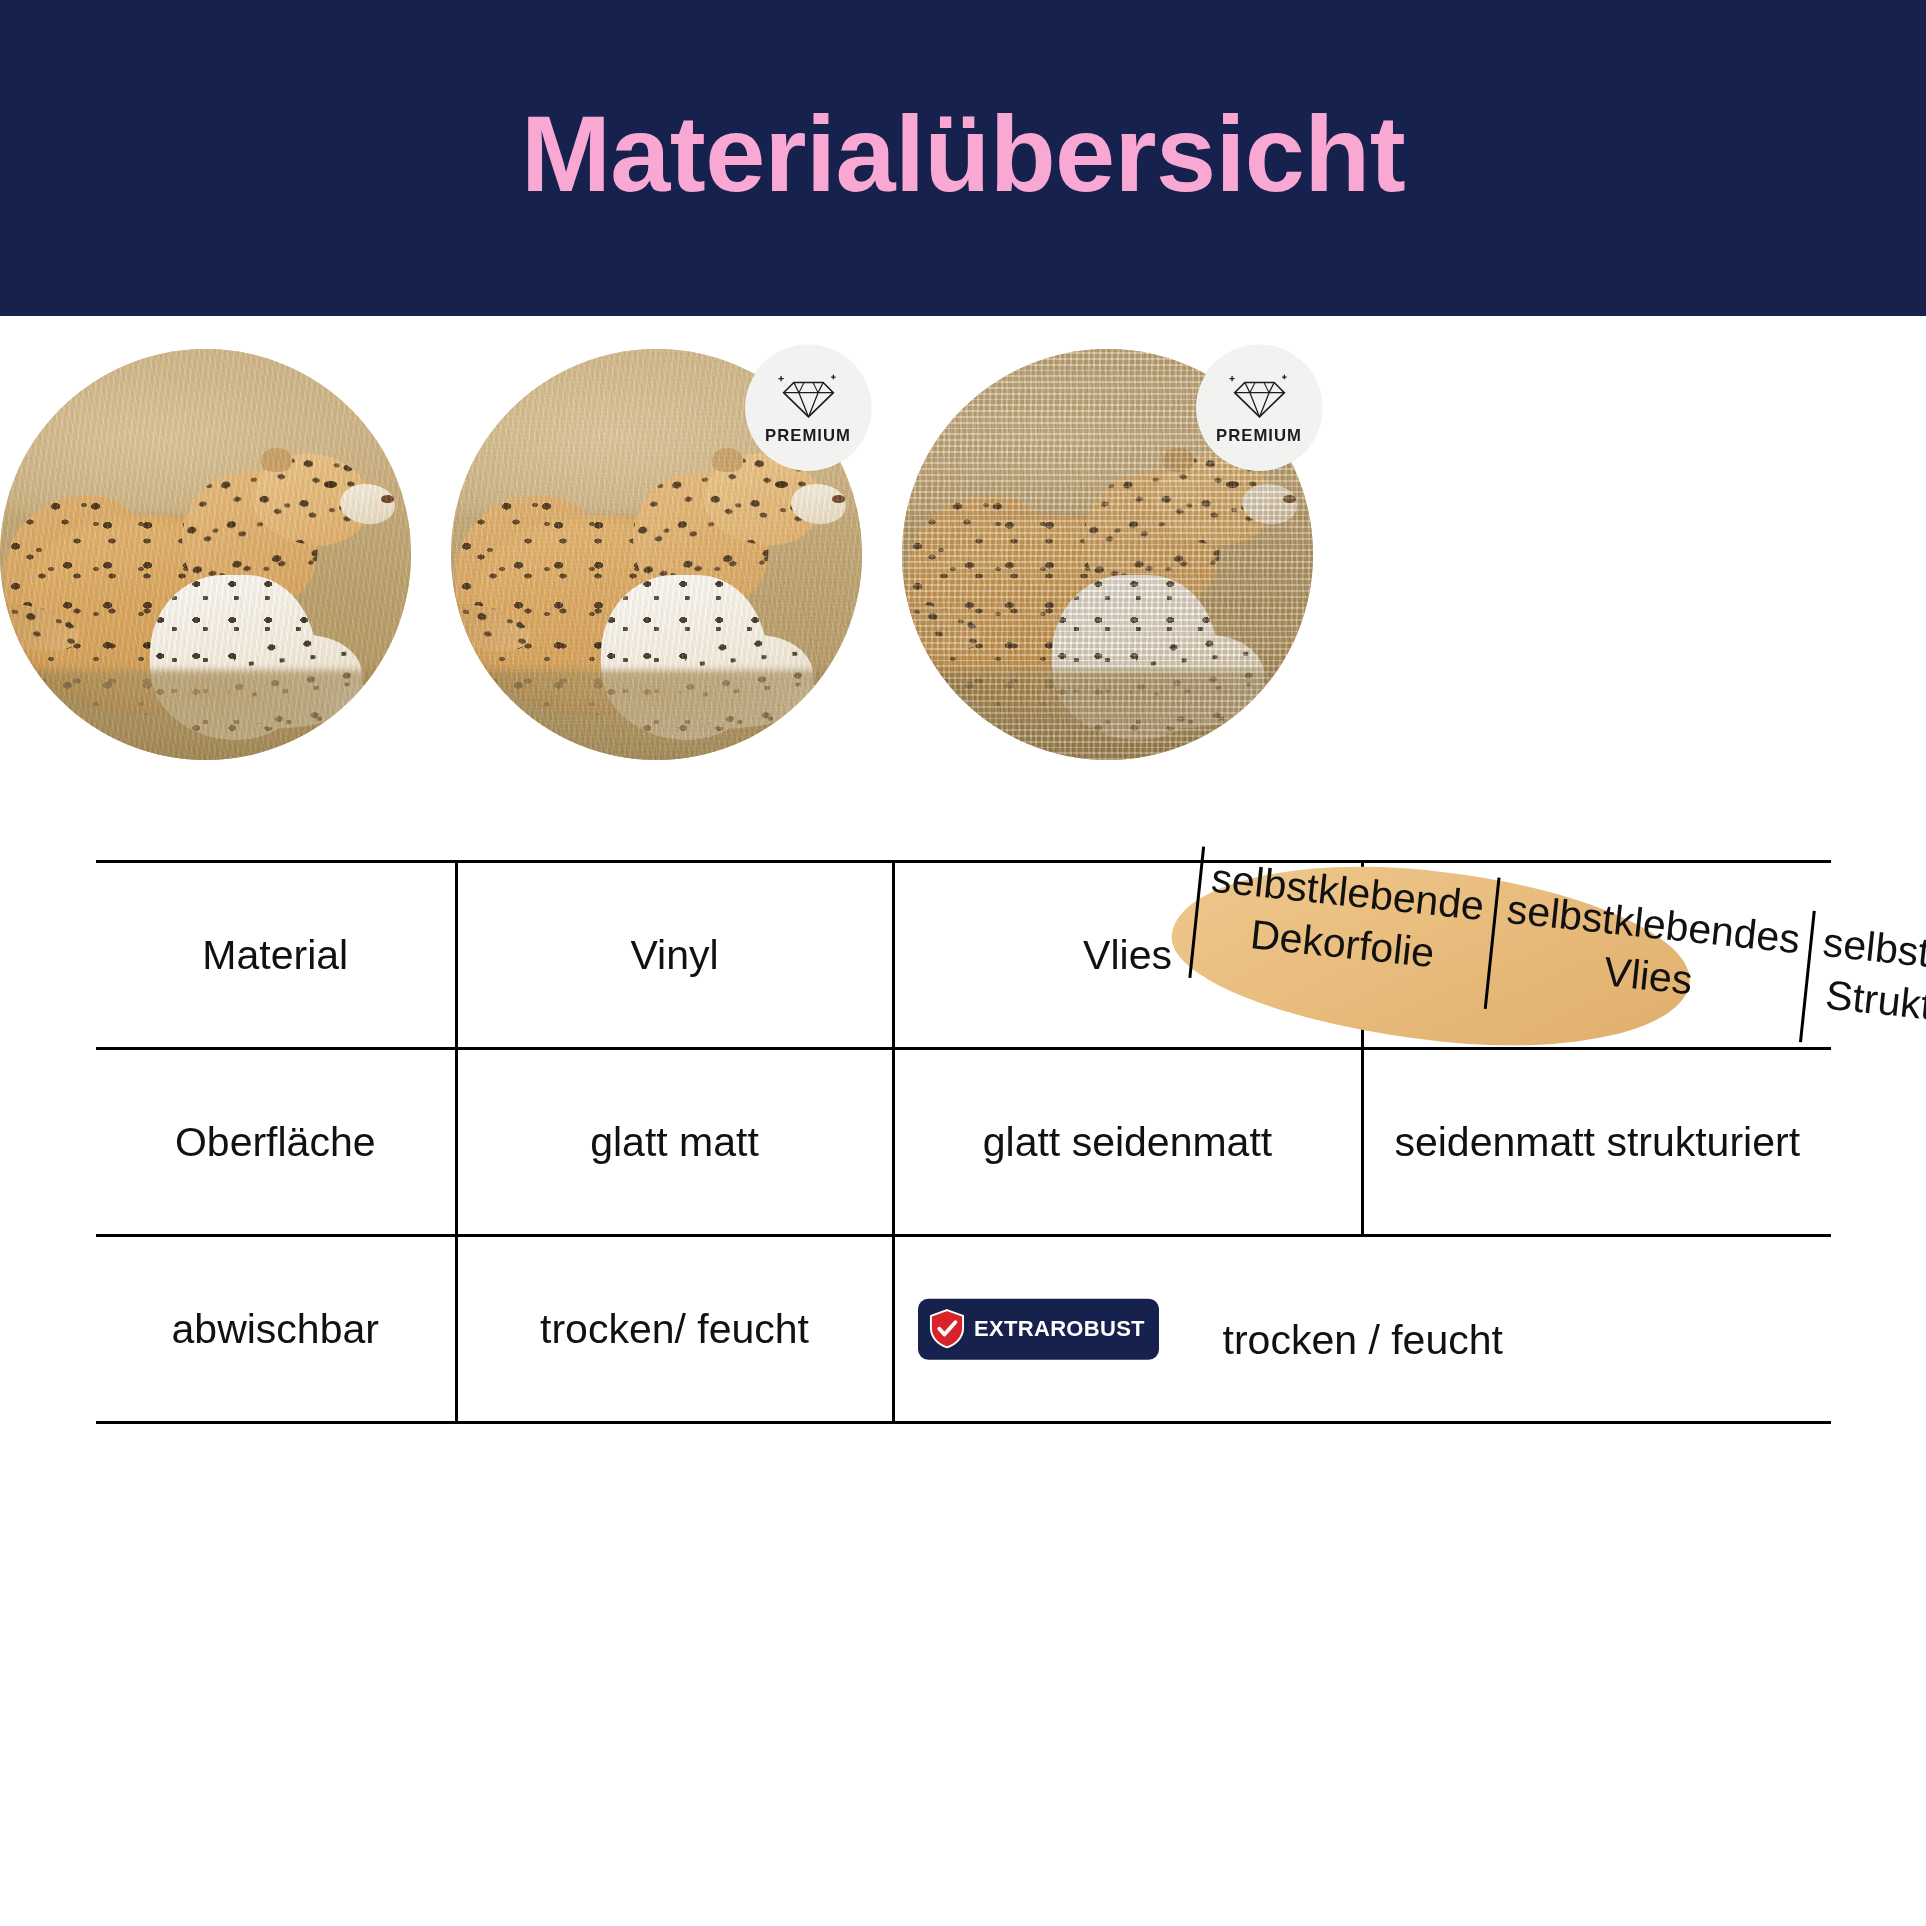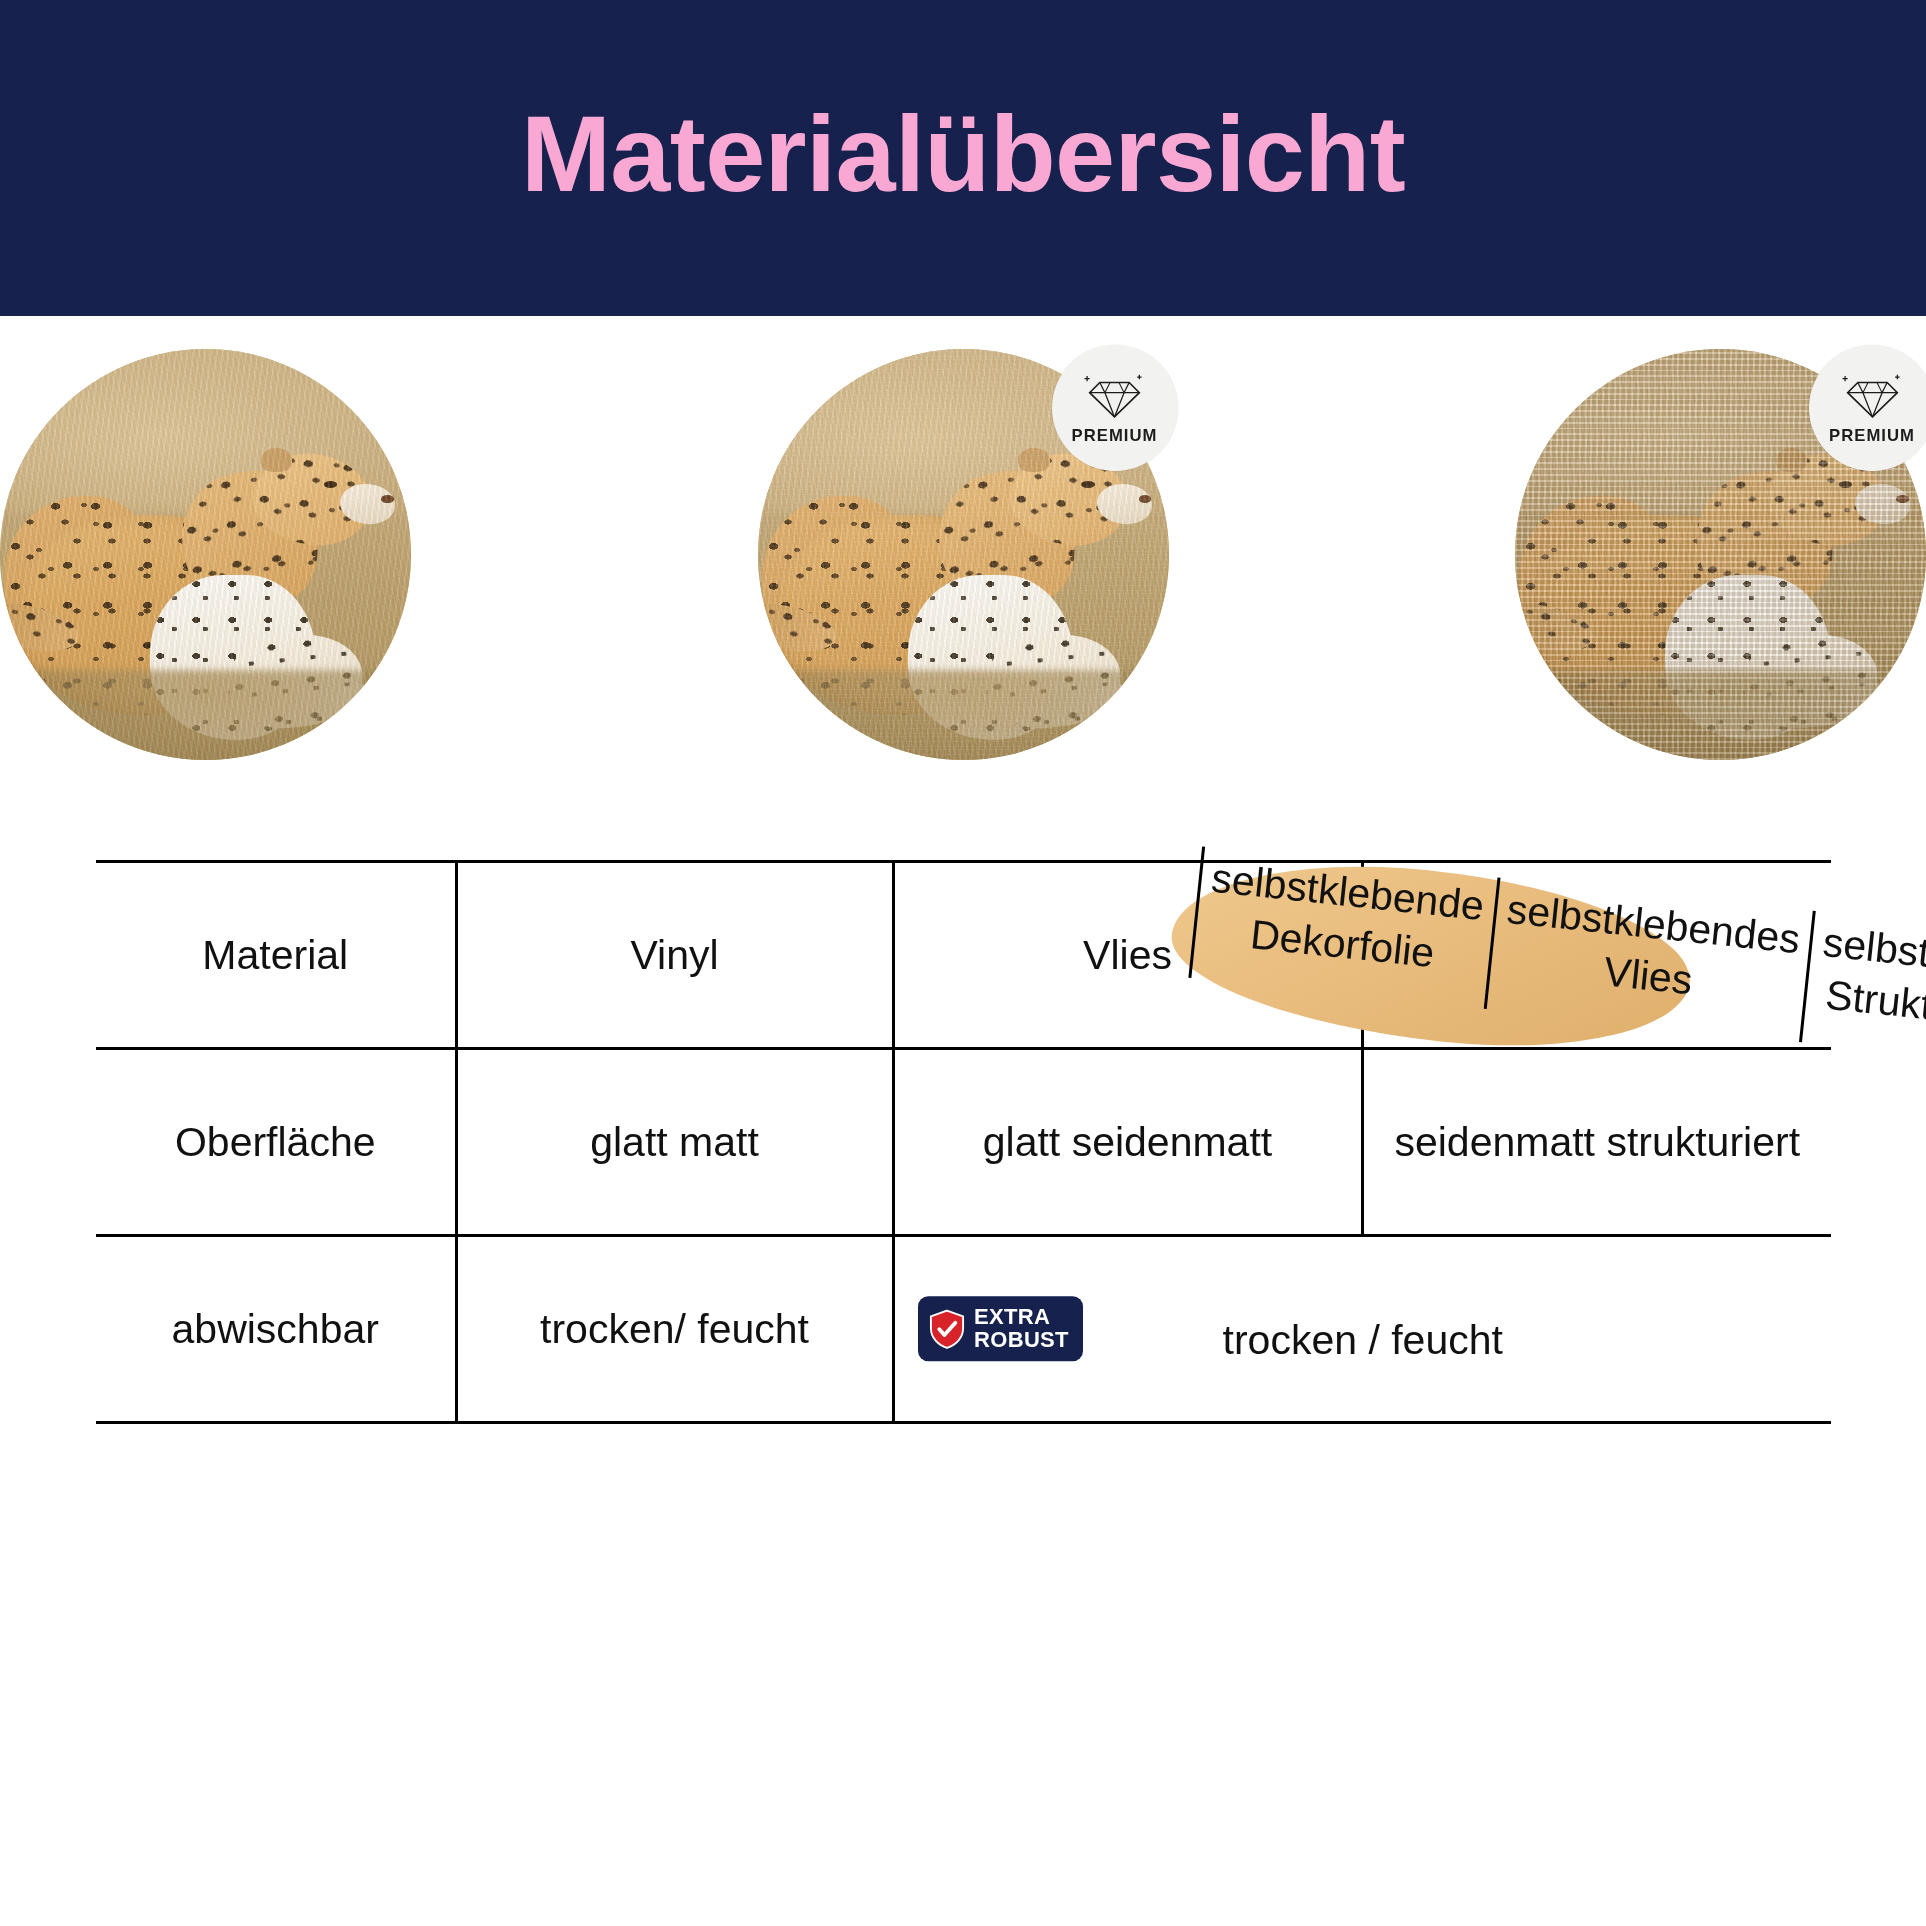--- a/index.html
+++ b/index.html
@@ -37,21 +37,21 @@
     padding-bottom: 9px;
   }
 
   
   .samples {
     position: relative;
     width: 100%;
     height: 475px;
     display: flex;
     align-items: center;
-    justify-content: space-between;
+    justify-content: flex-start;
     gap: 40px;
     padding-top: 2px;
     box-sizing: border-box;
   }
   .sample {
     position: relative;
     width: 411px;
     height: 411px;
     flex: 0 0 auto;
   }
@@ -357,21 +357,21 @@
     gap: 9px;
     padding: 10.3px 14px 10.3px 11.6px;
   }
   .robust-shield{
     width: 36px;
     height: 40px;
     flex: 0 0 auto;
   }
   .robust-lines{
     display:flex;
-    flex-direction:column;
+    flex-direction:row;
     align-items:flex-start;
     line-height: 1.02;
   }
   .robust-lines span{
     color:#ffffff;
     font-weight: bold;
     font-size: 22px;
     letter-spacing: 0.3px;
   }
   .robust-text{

